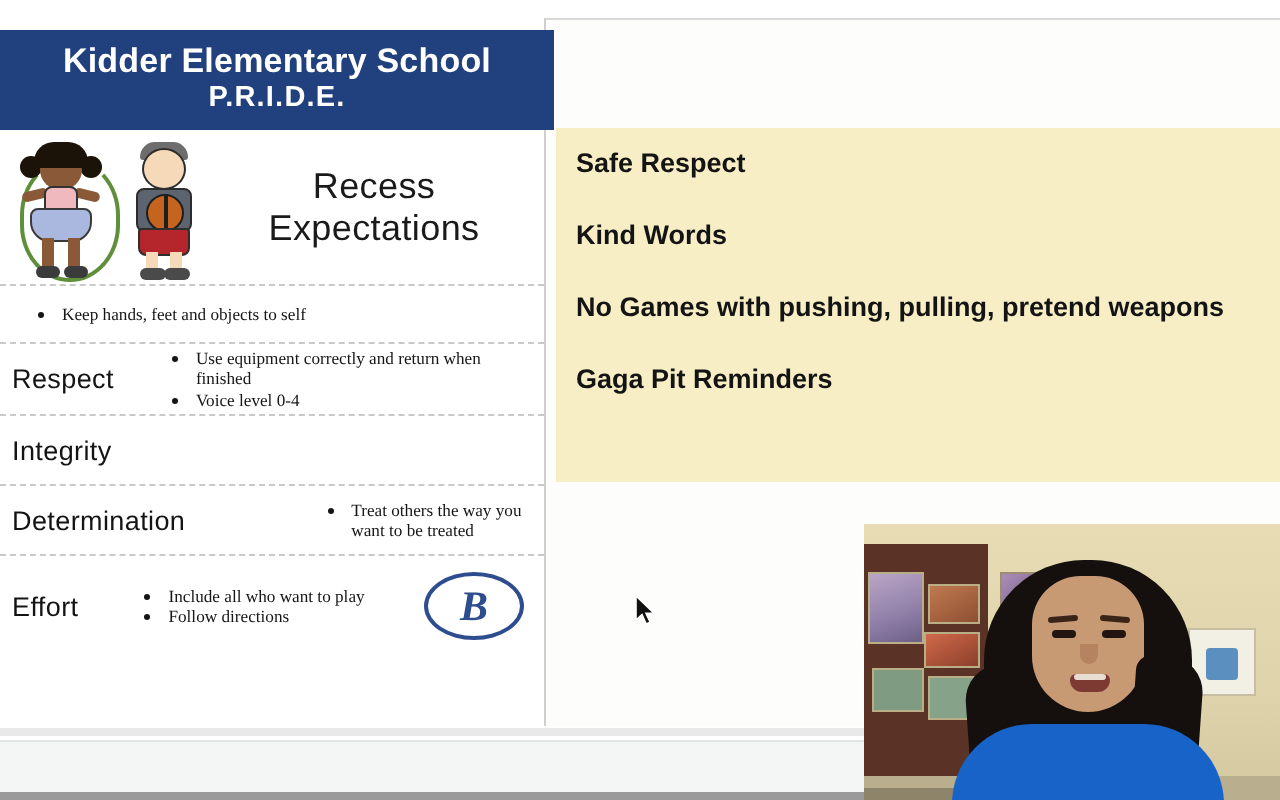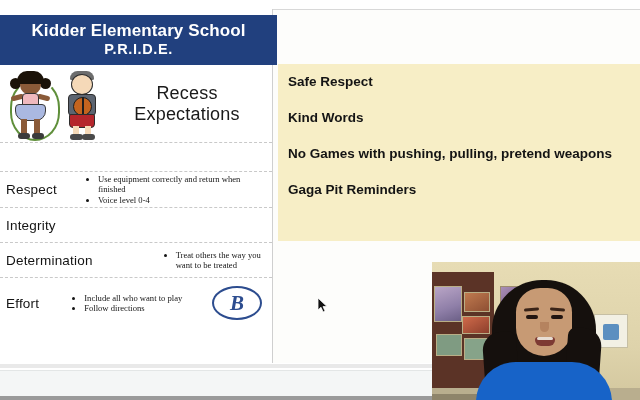--- a/index.html
+++ b/index.html
@@ -220,20 +220,25 @@
 
       <div class="recess-title">
         <div>Recess</div>
         <div>Expectations</div>
       </div>
     </div>
 
     <div class="rows">
 
       <div class="row r-performance">
+        <div class="row-items">
+          <ul>
+            <li>Keep hands, feet and objects to self</li>
+          </ul>
+        </div>
       </div>
 
       <div class="row r-respect">
         <div class="row-label">Respect</div>
         <div class="row-items">
           <ul>
             <li>Use equipment correctly and return when finished</li>
             <li>Voice level 0-4</li>
           </ul>
         </div>

